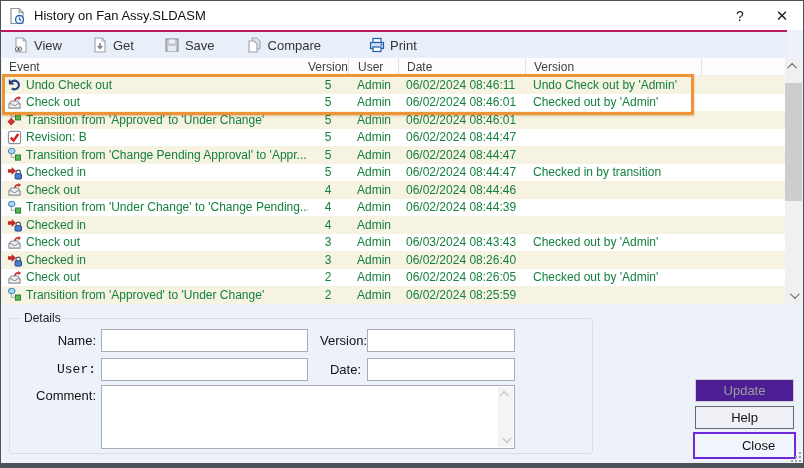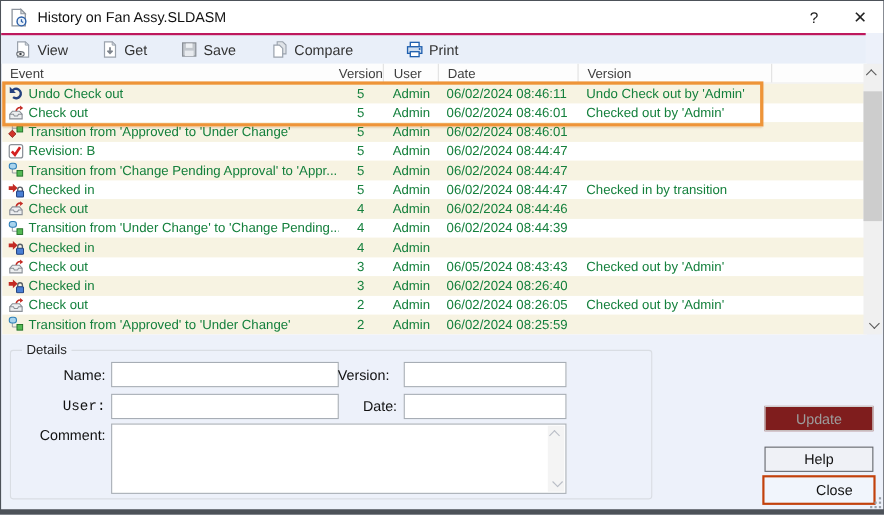--- a/index.html
+++ b/index.html
@@ -54,23 +54,23 @@
   .legend { position:absolute; left:10px; top:-8px; background:#edf1fa; padding:0 4px; font-size:12px; color:#222; }
   .fld-label { position:absolute; font-size:13px; color:#111; text-align:right; }
   .fld-input { position:absolute; height:23px; background:#fff; border:1px solid #a7adb5; font-size:12px; padding:2px 4px; font-family:"Liberation Sans",sans-serif; }
   .fld-area { position:absolute; background:#fff; border:1px solid #a7adb5; }
   .area-scroll { position:absolute; right:1px; top:1px; width:15px; bottom:1px; background:#f4f4f4; }
   .area-scroll .chev { border-color:#b9bdc6; }
   .as-up { position:absolute; top:4px; left:4px; }
   .as-down { position:absolute; bottom:4px; left:4px; }
   
   .btn { position:absolute; font-size:13px; display:flex; align-items:center; justify-content:center; font-family:"Liberation Sans",sans-serif; }
-  .btn-update { left:694px; top:368px; width:99px; height:23px; background:#7f1d1d; color:#9d9d9d; border:1px solid #cfcfcf; }
+  .btn-update { left:694px; top:378px; width:99px; height:23px; background:#4c1d95; color:#9d9d9d; border:1px solid #cfcfcf; }
   .btn-help { left:694px; top:405px; width:99px; height:23px; background:#eff1f6; color:#111; border:1px solid #63676d; }
-  .btn-close { left:692px; top:431px; width:103px; height:27px; background:#f1f5fc; color:#111; border:2px solid #c2410c;padding-left:28px; }
+  .btn-close { left:692px; top:431px; width:103px; height:27px; background:#f1f5fc; color:#111; border:2px solid #6d28d9;padding-left:28px; }
   .grip { position:absolute; right:2px; bottom:1px; width:12px; height:12px; }
   .grip i { position:absolute; width:2px; height:2px; background:#9aa0a8; }
 </style>
 </head>
 <body>
 
 <div class="window">
 
   <div class="titlebar">
     <svg class="title-icon" viewBox="0 0 18 18">
@@ -287,21 +287,21 @@
                 <path d="M8.2 6.5 q.6 -3.4 4 -3.6" stroke="#c32b24" stroke-width="1.6" fill="none"></path>
                 <path d="M12 1 l3 2.3 -3 2.3 z" fill="#c32b24"></path>
                 <path d="M2 9.5 l2.6-3 h6.8 l2.6 3 v4.5 h-12 z" fill="#eceef0" stroke="#8a9097" stroke-width="1.1"></path>
                 <path d="M2 9.5 h3.5 l1 1.6 h3 l1-1.6 h3.5" fill="none" stroke="#8a9097" stroke-width="1"></path>
               </svg>
             </span>
             <span>Check out</span>
           </div>
           <div class="c-ver">3</div>
           <div class="c-user">Admin</div>
-          <div class="c-date">06/05/2024 08:43:43</div>
+          <div class="c-date">06/03/2024 08:43:43</div>
           <div class="c-comment">Checked out by 'Admin'</div>
         </div>
         <div class="row alt">
           <div class="c-event">
             <span style="display: inline-flex;">
               <svg viewBox="0 0 16 16">
                 <path d="M1 4.6 h4 V2.2 L9.6 6.4 5 10.6 V8.2 H1 z" fill="#c32b24"></path>
                 <path d="M9.7 9.3 v-1.6 a2.3 2.3 0 0 1 4.6 0 v1.6" stroke="#5a5f66" stroke-width="1.3" fill="none"></path>
                 <rect x="8.6" y="9.3" width="6.8" height="5.7" rx="1" fill="#4a7fd4" stroke="#1f3f7f" stroke-width="1"></rect>
               </svg>
@@ -361,21 +361,21 @@
 
   <div class="hl-box"></div>
 
   <div class="groupbox">
     <div class="legend">Details</div>
   </div>
 
   <div class="fld-label" style="left:30px; top:332px; width:65px;">Name:</div>
   <input class="fld-input" style="left: 100px; top: 328px; width: 207px;" value="">
 
-  <div class="fld-label" style="left:288px; top:332px; width:65px;">Version:</div>
+  <div class="fld-label" style="left:301px; top:332px; width:65px;">Version:</div>
   <input class="fld-input" style="left: 366px; top: 328px; width: 148px;" value="">
 
   <div class="fld-label" style="left:30px; top:361px; width:65px;font-family:Liberation Mono, monospace;">User:</div>
   <input class="fld-input" style="left: 100px; top: 357px; width: 207px;" value="">
 
   <div class="fld-label" style="left:295px; top:361px; width:65px;">Date:</div>
   <input class="fld-input" style="left: 366px; top: 357px; width: 148px;" value="">
 
   <div class="fld-label" style="left:20px; top:387px; width:75px;">Comment:</div>
   <div class="fld-area" style="left:100px; top:384px; width:414px; height:64px;">

